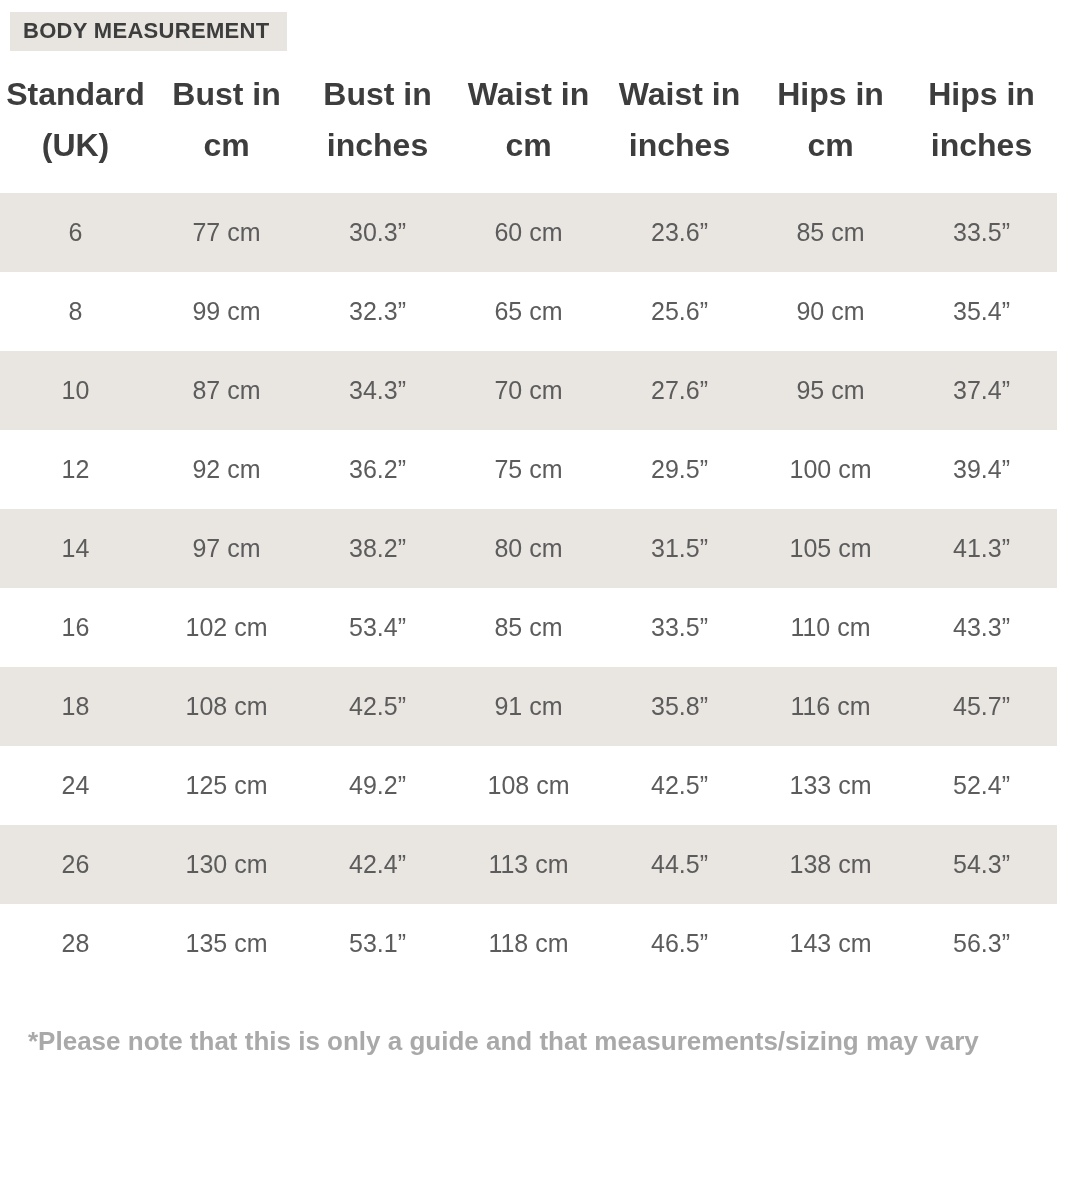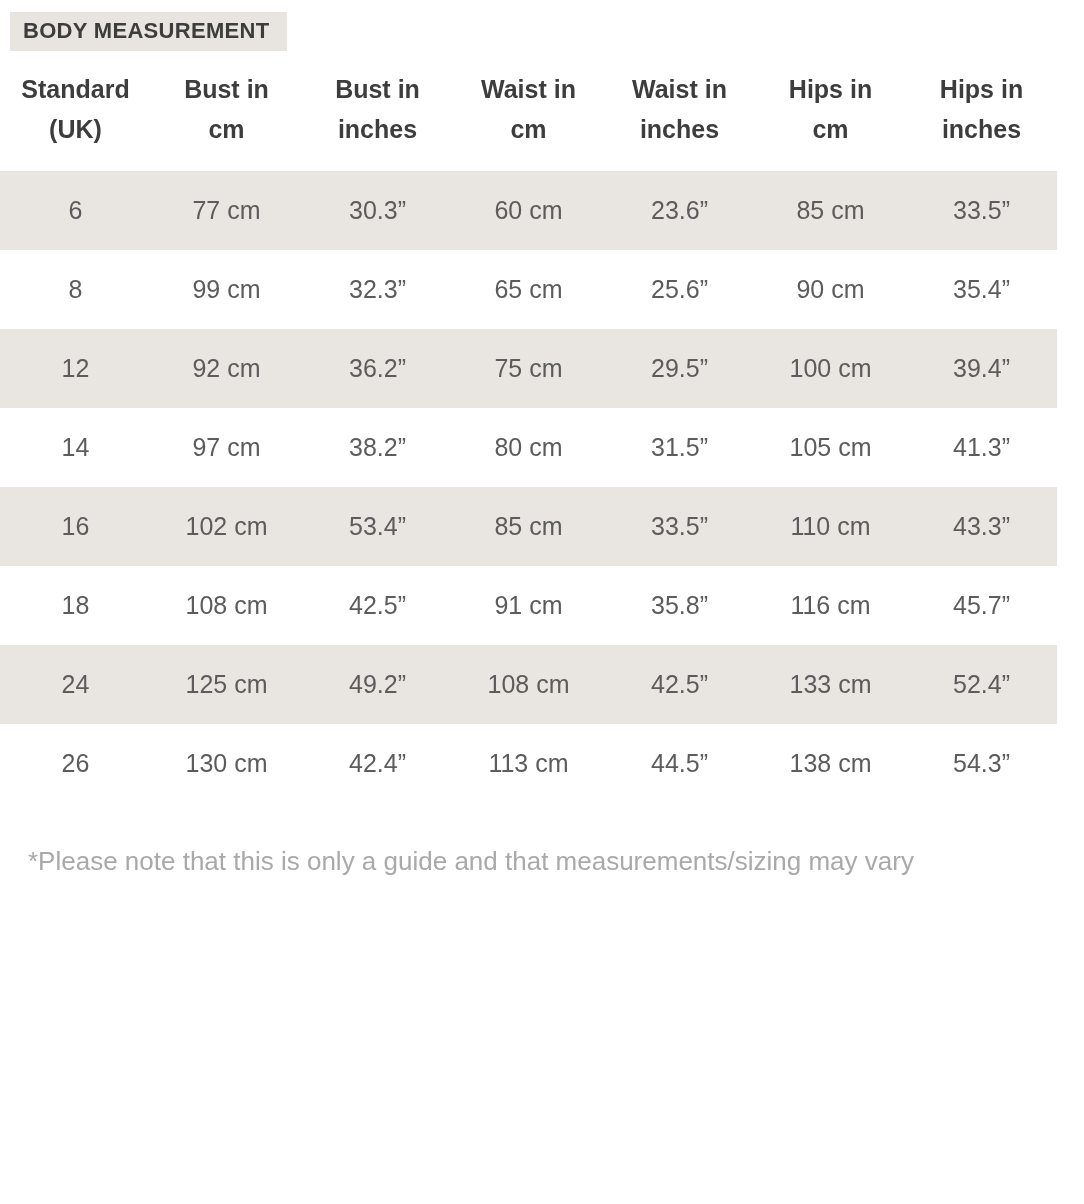--- a/index.html
+++ b/index.html
@@ -32,21 +32,21 @@
     letter-spacing: 0.3px;
     padding: 6px 18px 7px 13px;
   }
   table.size-table {
     border-collapse: collapse;
     table-layout: fixed;
     width: 1057px;
     margin: 0;
   }
   table.size-table th {
-    font-size: 25px;
+    font-size: 32px;
     font-weight: bold;
     color: #3d3d3d;
     text-align: center;
     vertical-align: middle;
     padding: 18px 0 22px 0;
     line-height: 1.6;
   }
   table.size-table td {
     font-size: 25px;
     font-weight: normal;
@@ -60,20 +60,21 @@
     background: #e9e5e1;
   }
   table.size-table tbody tr:nth-child(even) {
     background: #ffffff;
   }
   .note {
     margin-top: 43px;
     padding-left: 28px;
     font-size: 26px;
     color: #a9a9a9;
+    font-weight: bold;
   }
 </style>
 </head>
 <body>
 
 <div class="page">
 
   <div class="title-wrap">
     <span class="section-title">BODY MEASUREMENT</span>
   </div>
@@ -124,20 +125,29 @@
         <tr>
           <td>8</td>
           <td>99 cm</td>
           <td>32.3”</td>
           <td>65 cm</td>
           <td>25.6”</td>
           <td>90 cm</td>
           <td>35.4”</td>
         </tr>
         <tr>
+          <td>10</td>
+          <td>87 cm</td>
+          <td>34.3”</td>
+          <td>70 cm</td>
+          <td>27.6”</td>
+          <td>95 cm</td>
+          <td>37.4”</td>
+        </tr>
+        <tr>
           <td>12</td>
           <td>92 cm</td>
           <td>36.2”</td>
           <td>75 cm</td>
           <td>29.5”</td>
           <td>100 cm</td>
           <td>39.4”</td>
         </tr>
         <tr>
           <td>14</td>
@@ -177,18 +187,27 @@
         </tr>
         <tr>
           <td>26</td>
           <td>130 cm</td>
           <td>42.4”</td>
           <td>113 cm</td>
           <td>44.5”</td>
           <td>138 cm</td>
           <td>54.3”</td>
         </tr>
+        <tr>
+          <td>28</td>
+          <td>135 cm</td>
+          <td>53.1”</td>
+          <td>118 cm</td>
+          <td>46.5”</td>
+          <td>143 cm</td>
+          <td>56.3”</td>
+        </tr>
       </tbody>
   </table>
 
   <div class="note">*Please note that this is only a guide and that measurements/sizing may vary</div>
 
 </div>
 
 </body></html>

